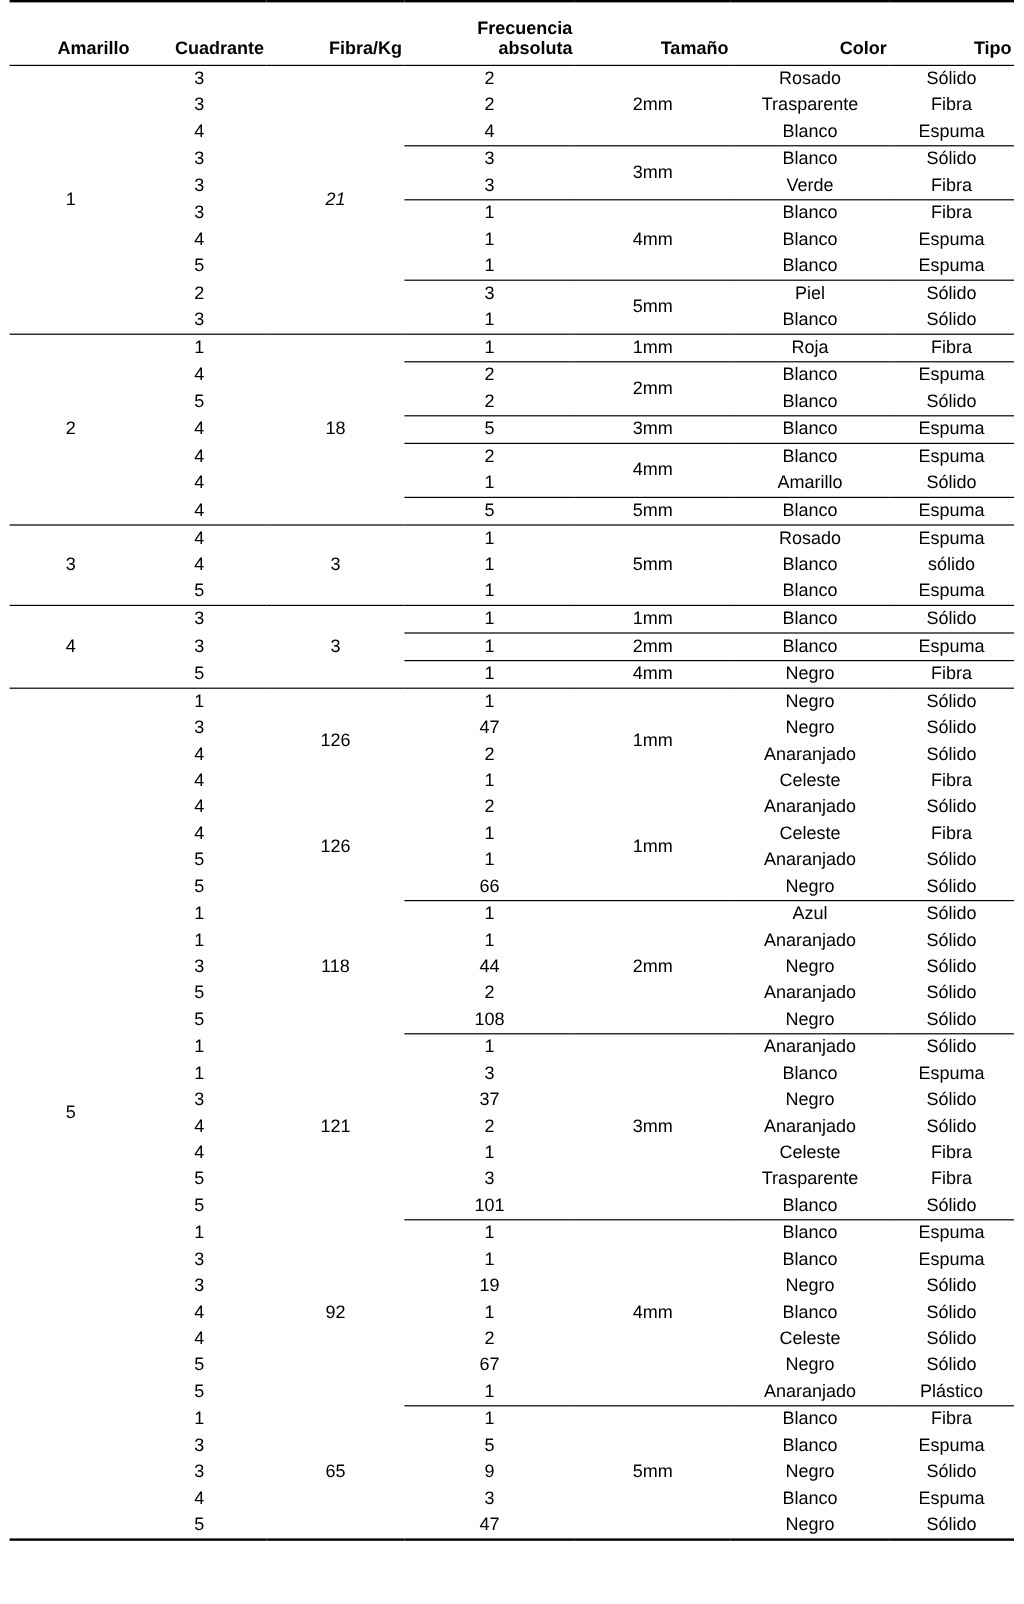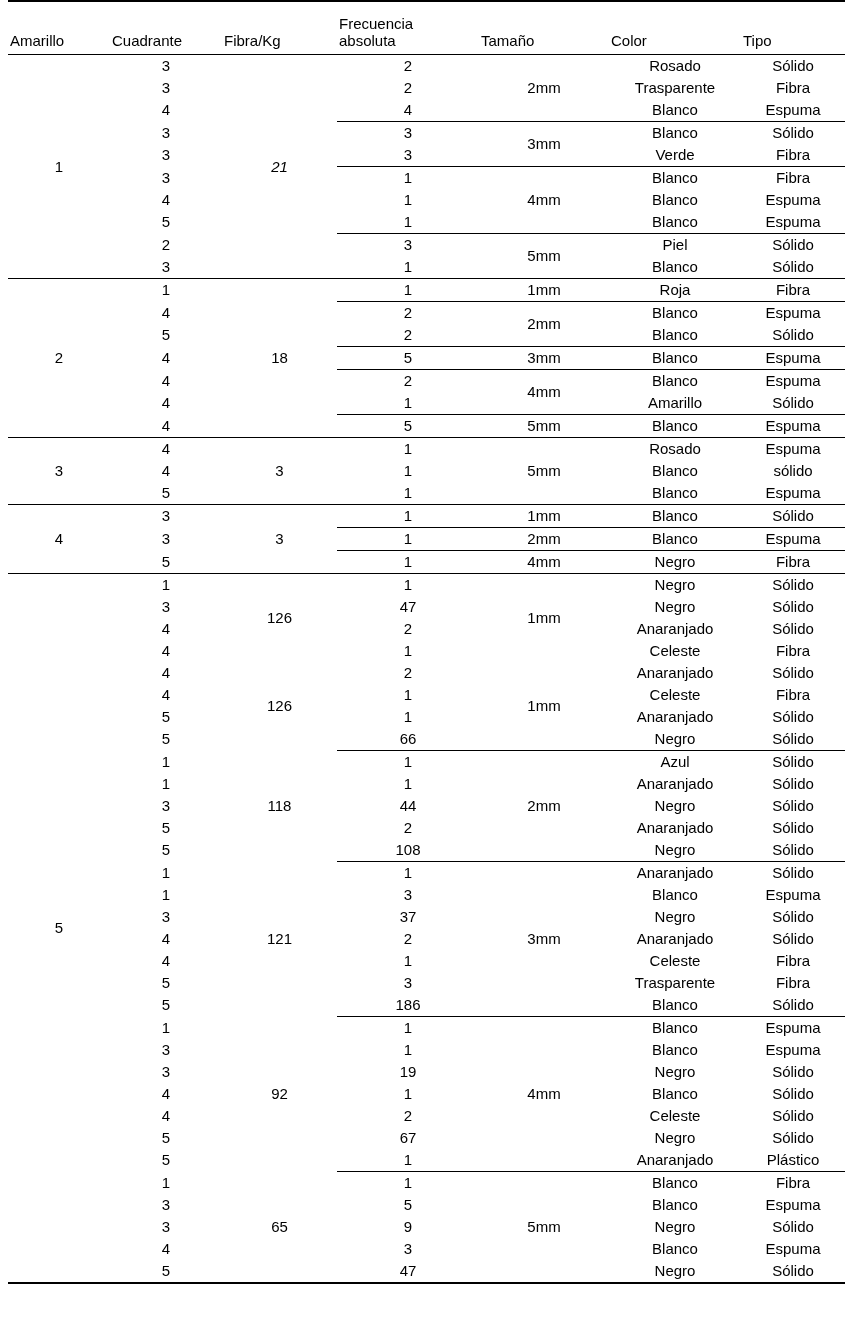--- a/index.html
+++ b/index.html
@@ -32,23 +32,23 @@
   
   col.c-muestra   { width: 102px; }
   col.c-cuadrante { width: 112px; }
   col.c-unidad    { width: 115px; }
   col.c-frec      { width: 142px; }
   col.c-tamano    { width: 130px; }
   col.c-color     { width: 132px; }
   col.c-tipo      { width: 104px; }
 
   thead th {
-    font-weight: normal;
+    font-weight: bold;
     font-size: 15px;
-    text-align: left;
+    text-align: right;
     vertical-align: bottom;
     padding: 2px 2px 4px 2px;
     line-height: 1.18;
     border-top: 2px solid #000;
     border-bottom: 1.5px solid #000;
     height: 46px;
   }
 
   tbody td {
     text-align: center;
@@ -386,21 +386,21 @@
           <td class="rule-seg">Fibra</td>
         </tr>
         <tr>
           <td>5</td>
           <td class="rule-seg">3</td>
           <td class="rule-seg">Trasparente</td>
           <td class="rule-seg">Fibra</td>
         </tr>
         <tr class="subrule-row">
           <td>5</td>
-          <td class="rule-seg">186</td>
+          <td class="rule-seg">101</td>
           <td class="rule-seg">Blanco</td>
           <td class="rule-seg">Sólido</td>
         </tr>
         <tr>
           <td>1</td>
           <td rowspan="7" class="span-cell">92</td>
           <td class="rule-seg">1</td>
           <td rowspan="7" class="span-cell rule-seg" style="border-bottom: 1.2px solid rgb(0, 0, 0);">4mm</td>
           <td class="rule-seg">Blanco</td>
           <td class="rule-seg">Espuma</td>

